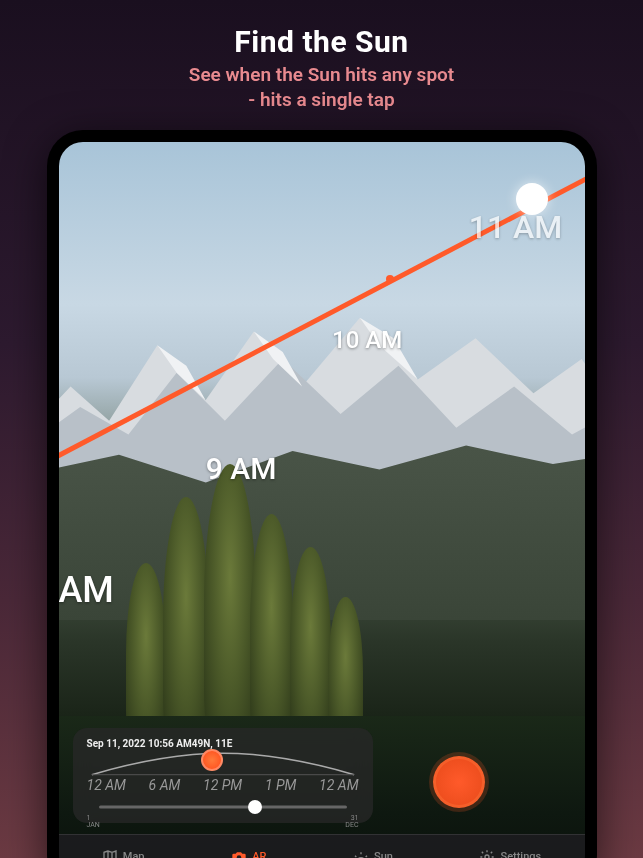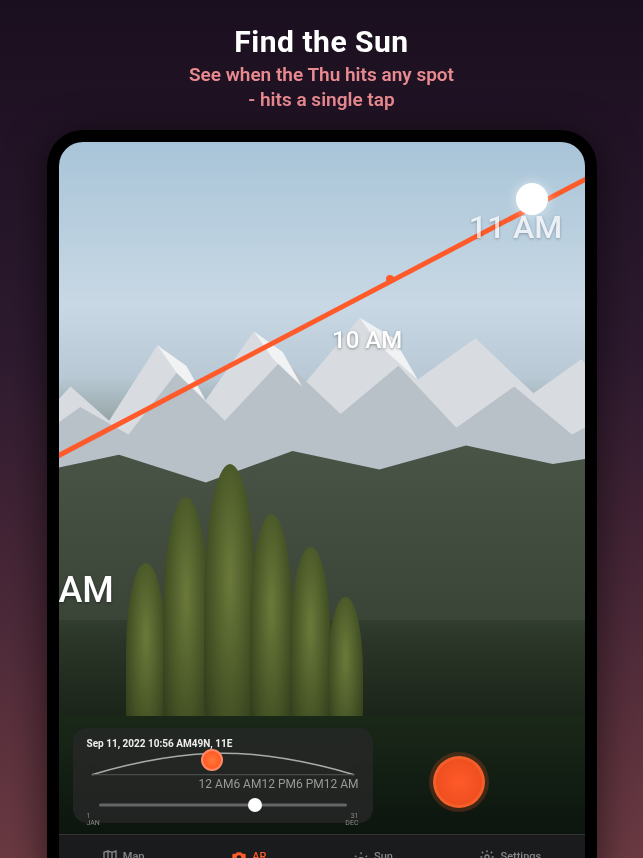--- a/index.html
+++ b/index.html
@@ -151,24 +151,25 @@
     top:-2px;
     left:42%;
     width:22px;
     height:22px;
     background: radial-gradient(circle, #ff7a3a 0%, #ff4a1a 100%);
     border-radius:50%;
     border:2px solid rgba(255,255,255,0.3);
   }
   .ctrl-ticks {
     display:flex;
-    justify-content:flex-end;
-    font-size:12px;
+    justify-content:space-between;
+    font-size:14px;
     color:#999;
     margin-top:-2px;
+    font-style:italic;
   }
   .ctrl-slider {
     position:relative;
     height:16px;
     margin-top:6px;
   }
   .ctrl-slider-track {
     position:absolute;
     top:50%;
     left:12px;
@@ -235,21 +236,21 @@
     align-items:center;
     justify-content:center;
   }
 </style>
 </head>
 <body>
 
 <div class="header">
   <h1>Find the Sun</h1>
   <p>
-    <span>See when the Thu hits any spot</span><br>
+    <span>See when the Sun hits any spot</span><br>
     <span>- hits a single tap</span>
   </p>
 </div>
 
 <div class="device">
   <div class="screen">
 
     <div class="mountains">
       <svg viewBox="0 0 600 150" preserveAspectRatio="none">
         <path d="M0,150 L0,90 L40,60 L80,85 L130,30 L180,70 L230,20 L280,60 L340,10 L400,55 L460,25 L520,65 L570,40 L600,70 L600,150 Z" fill="#d8dce0"></path>
@@ -270,40 +271,41 @@
 
     <div class="sun-path">
       <svg viewBox="0 0 526 450" preserveAspectRatio="none" style="position:absolute;inset:0;width:100%;height:100%">
         <line x1="-20" y1="330" x2="560" y2="20" stroke="#ff5a2a" stroke-width="5"></line>
       </svg>
       <div class="path-dot" style="left:63%;top:31%"></div>
       <div class="sun-marker" style="left:90%;top:13%"></div>
     </div>
 
     <div class="time-label" style="left:0%;top:58%;font-size:36px">AM</div>
+    <div class="time-label" style="left:28%;top:42%;font-size:30px">9 AM</div>
     <div class="time-label" style="left:52%;top:25%;font-size:24px">10 AM</div>
     <div class="time-label" style="left:78%;top:9%;font-size:32px;opacity:0.7">11 AM</div>
 
     <div class="controls">
       <div class="ctrl-top">
         <span>Sep 11, 2022 10:56 AM</span>
         <span>49N, 11E</span>
       </div>
       <div class="ctrl-arc">
         <svg viewBox="0 0 280 28">
           <path d="M5,24 Q80,2 140,2 Q200,2 275,24" stroke="#aaa" stroke-width="1.5" fill="none"></path>
           <path d="M5,24 L275,24" stroke="#555" stroke-width="1" fill="none"></path>
         </svg>
         <div class="ctrl-sun"></div>
       </div>
       <div class="ctrl-ticks">
         <span>12 AM</span>
         <span>6 AM</span>
         <span>12 PM</span>
-        <span>6 PM</span>
+        <span>1 PM</span>
         <span>12 AM</span>
       </div>
       <div class="ctrl-slider">
         <div class="ctrl-slider-track"></div>
         <div class="ctrl-slider-thumb"></div>
       </div>
       <div class="ctrl-slider-ends">
         <span style="white-space:pre">1
 JAN</span>
         <span style="white-space:pre;text-align:right">31

